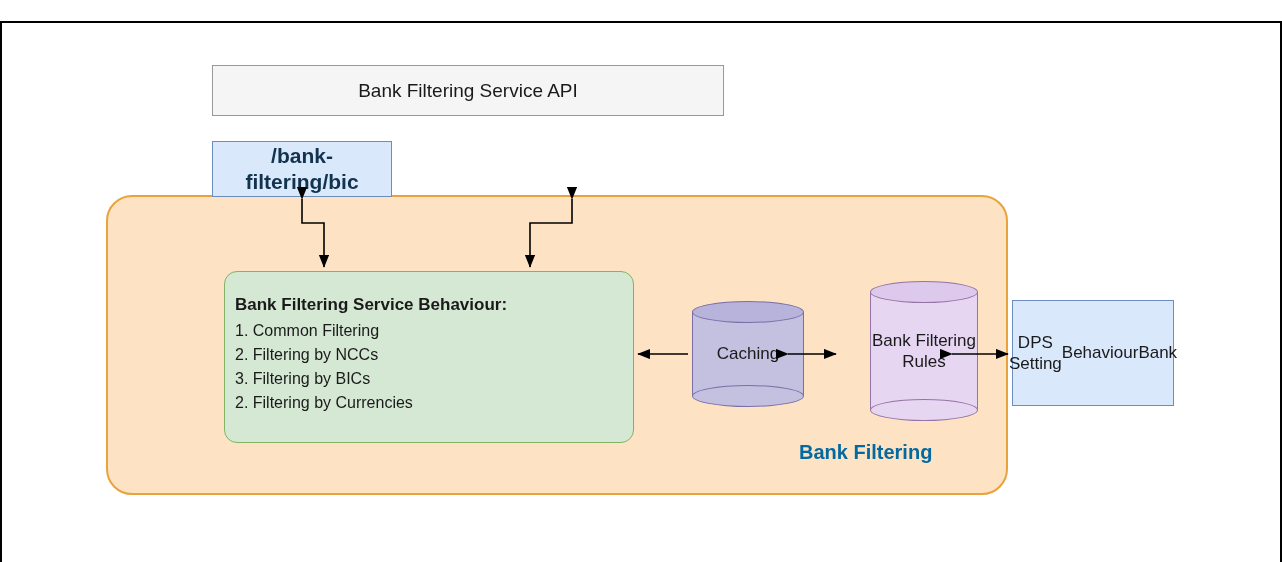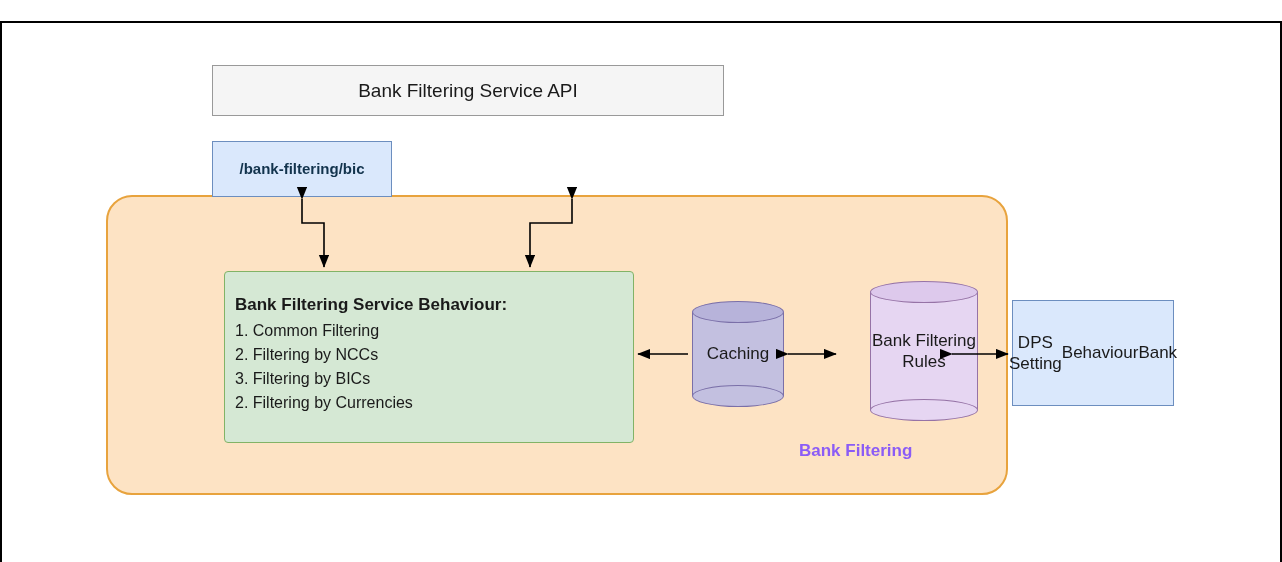--- a/index.html
+++ b/index.html
@@ -40,21 +40,21 @@
     background: #f5f5f5;
     border: 1px solid #999999;
     font-size: 19px;
     color: #1a1a1a;
   }
 
   
   .endpoint {
     background: #dae8fc;
     border: 1px solid #6c8ebf;
-    font-size: 15px;
+    font-size: 21px;
     font-weight: bold;
     color: #12334d;
     padding: 0 6px;
   }
   #endpoint-bic {
     left: 210px;
     top: 118px;
     width: 180px;
     height: 56px;
   }
@@ -74,35 +74,35 @@
     height: 300px;
     background: #fde3c4;
     border: 2px solid #e8a33d;
     border-radius: 26px;
     box-sizing: border-box;
   }
   #bank-filtering-label {
     position: absolute;
     left: 797px;
     top: 418px;
-    font-size: 17px;
+    font-size: 20px;
     font-weight: bold;
-    color: #8b5cf6;
+    color: #0369a1;
     white-space: nowrap;
   }
 
   
   #behaviour-box {
     left: 222px;
     top: 248px;
     width: 410px;
     height: 172px;
     background: #d5e8d4;
     border: 1px solid #82b366;
-    border-radius: 4px;
+    border-radius: 13px;
     flex-direction: column;
     align-items: flex-start;
     justify-content: center;
     padding: 6px 0 10px 10px;
     color: #1a1a1a;
   }
   #behaviour-title {
     font-size: 17px;
     font-weight: bold;
     margin-bottom: 3px;
@@ -156,21 +156,21 @@
     justify-content: center;
     text-align: center;
     font-size: 17px;
     color: #1a1a1a;
     line-height: 1.25;
   }
 
   #cyl-caching {
     left: 690px;
     top: 278px;
-    width: 92px;
+    width: 112px;
     height: 106px;
   }
   #cyl-caching .cyl-body { background: #c3c0e0; }
   #cyl-caching .cyl-top { background: #b7b3da; border: 1px solid #7a6fa8; }
   #cyl-caching .cyl-bottom { background: #c3c0e0; border: 1px solid #7a6fa8; }
 
   #cyl-rules {
     left: 868px;
     top: 258px;
     width: 108px;

